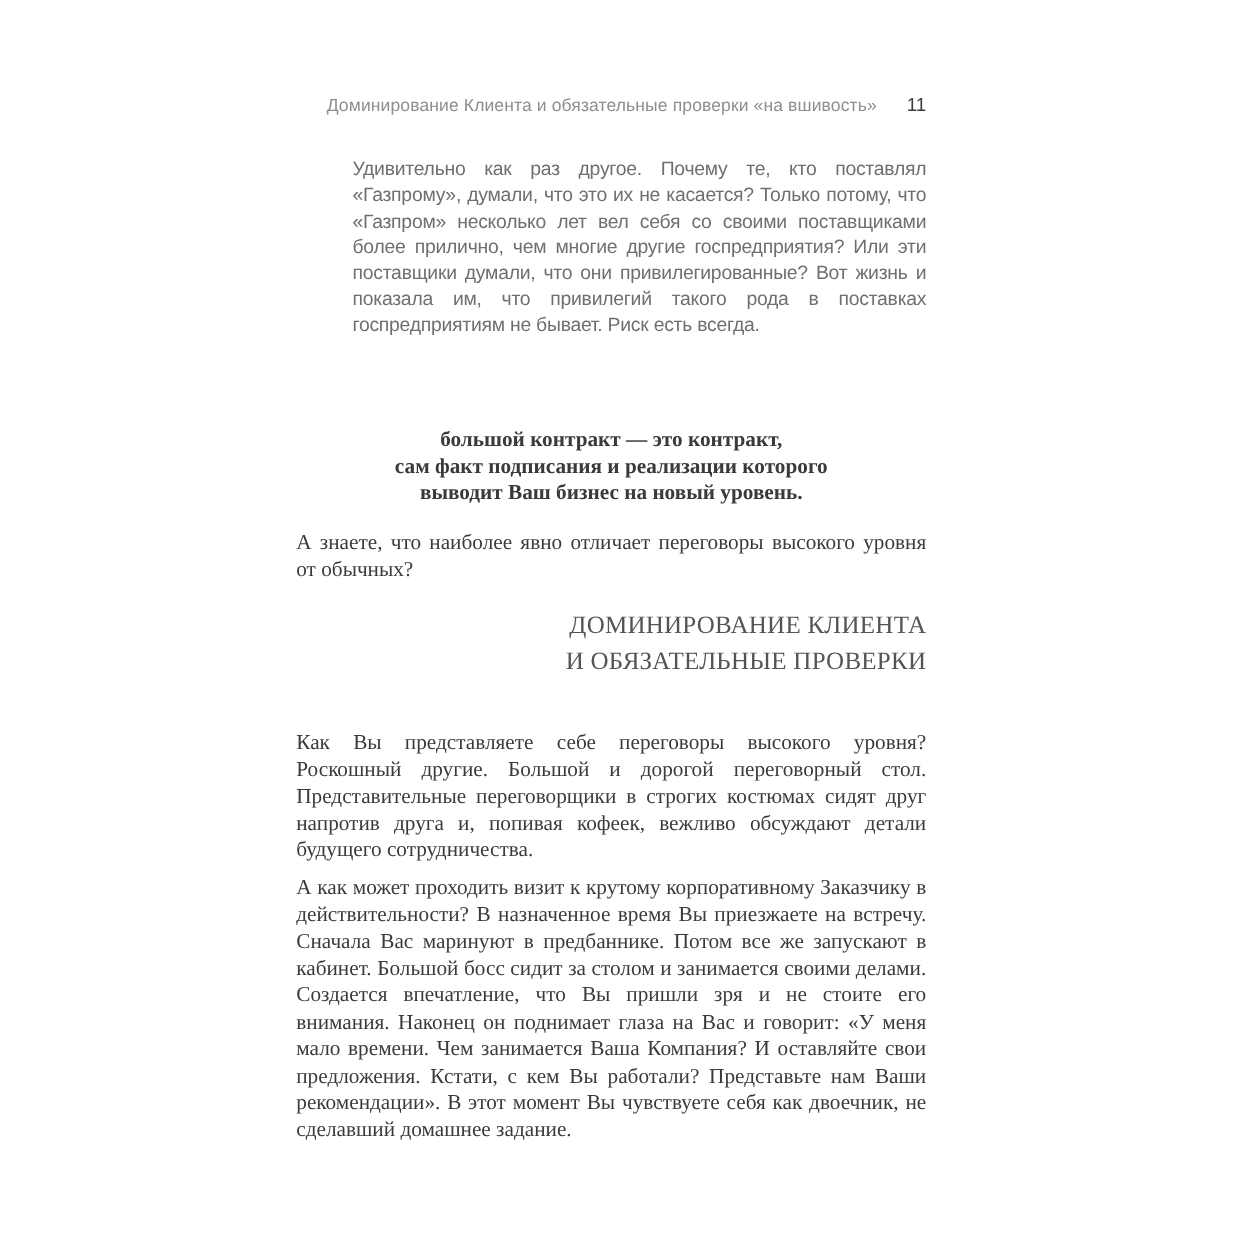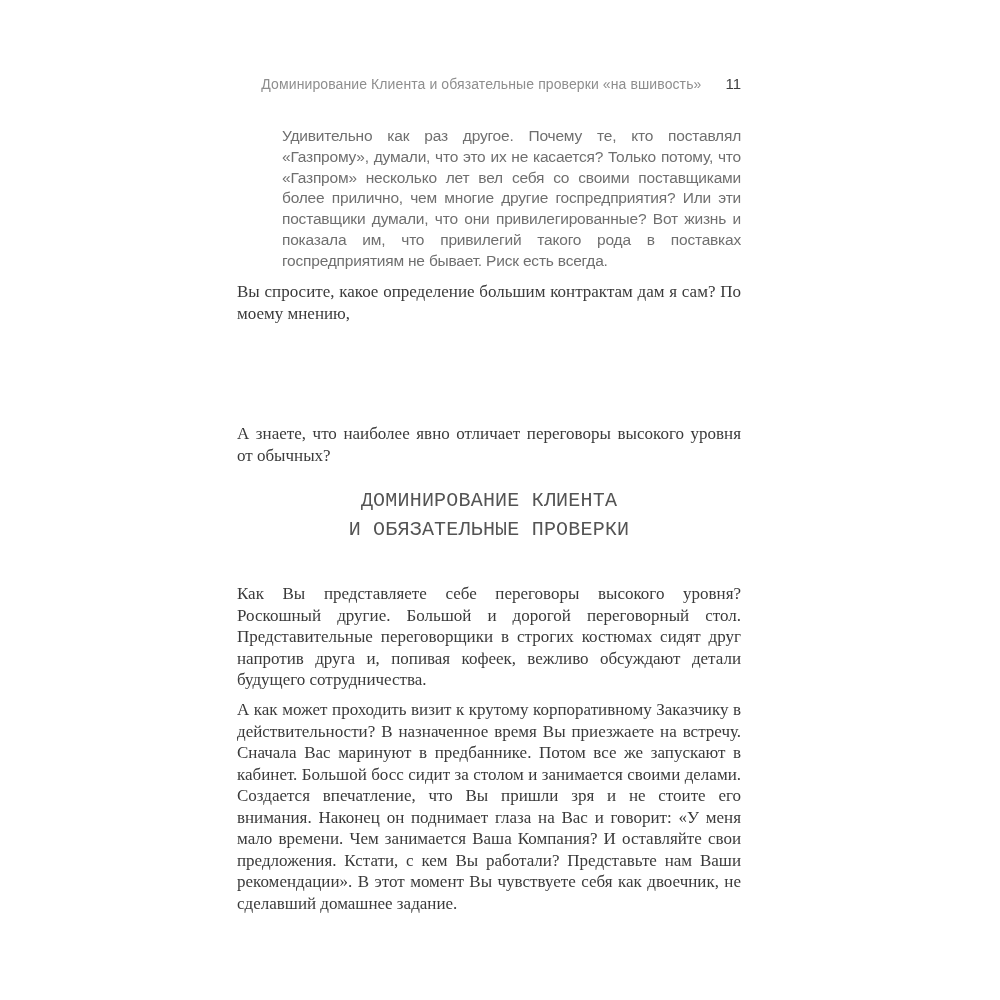--- a/index.html
+++ b/index.html
@@ -83,45 +83,49 @@
     line-height: 21px;
     color: var(--body-text, #333333);
     text-align: center;
   }
   .section-heading {
     position: absolute;
     top: 486px;
     left: 0;
     width: 504px;
     margin: 0;
-    font-family: Liberation Mono, monospace;
+    font-family: Liberation Serif, serif;
     font-size: 20px;
     font-weight: 500;
     line-height: 29px;
     letter-spacing: 0.2px;
     color: var(--heading-text, #545454);
-    text-align: center;
+    text-align: right;
   }
   .tline { display: block; }
 </style>
 </head>
 <body>
 
 <div class="page">
   <div class="column">
 
     <header class="running-head">
       <span class="rh-title">Доминирование Клиента и обязательные проверки «на вшивость»</span>
       <span class="rh-num">11</span>
     </header>
 
     <div class="quote">Удивительно как раз другое. Почему те, кто поставлял «Газпрому», думали, что это их не касается? Только потому, что «Газпром» несколько лет вел себя со своими поставщиками более прилично, чем многие другие госпредприятия? Или эти поставщики думали, что они привилегированные? Вот жизнь и показала им, что привилегий такого рода в поставках госпредприятиям не бывает. Риск есть всегда.</div>
 
-    <p class="body para-intro">Вы спросите, какое определение большим контрактам дам я сам? По моему мнению,</p>
 
+    <div class="definition">
+        <div class="tline">большой контракт — это контракт,</div>
+        <div class="tline">сам факт подписания и реализации которого</div>
+        <div class="tline">выводит Ваш бизнес на новый уровень.</div>
+      </div>
 
     <p class="body para-question">А знаете, что наиболее явно отличает переговоры высокого уровня от обычных?</p>
 
     <h2 class="section-heading">
         <div class="tline">ДОМИНИРОВАНИЕ КЛИЕНТА</div>
         <div class="tline">И ОБЯЗАТЕЛЬНЫЕ ПРОВЕРКИ</div>
       </h2>
 
     <p class="body para-imagine">Как Вы представляете себе переговоры высокого уровня? Роскошный другие. Большой и дорогой переговорный стол. Представительные переговорщики в строгих костюмах сидят друг напротив друга и, попивая кофеек, вежливо обсуждают детали будущего сотрудничества.</p>
 

